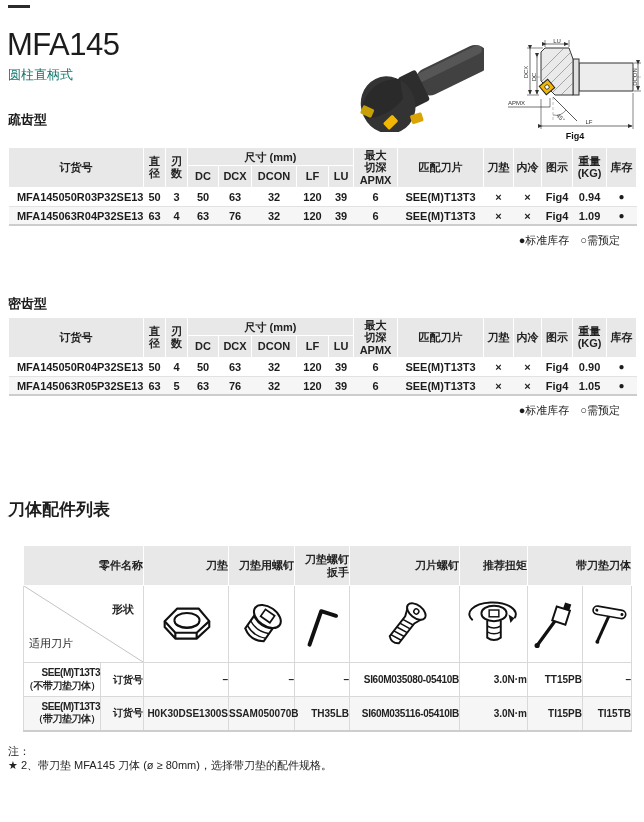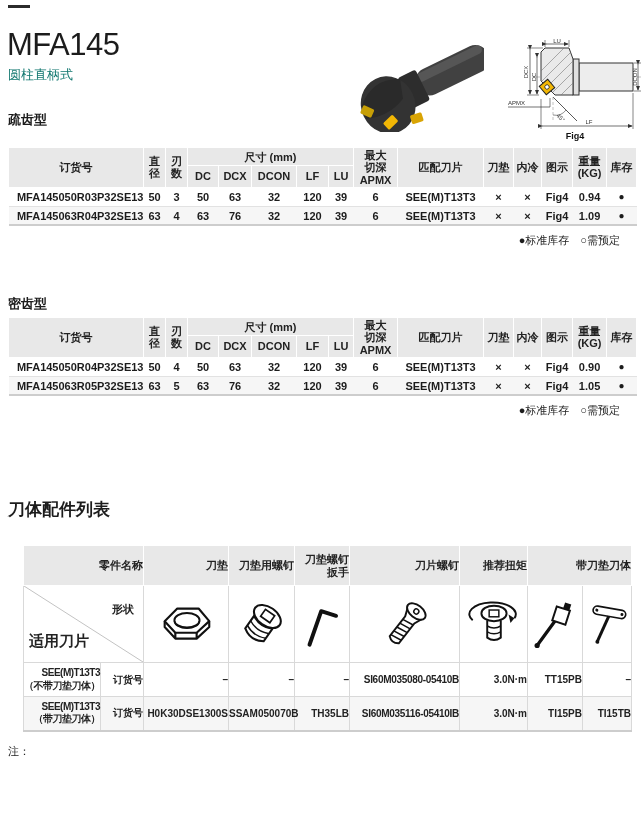--- a/index.html
+++ b/index.html
@@ -65,21 +65,21 @@
   .acc td { border: 1px solid var(--border-gray); }
   .acc tr.shape-row td { height: 77px; background: #fff; }
   .acc tr.data-row td { height: 34px; }
   .acc tr.data-row.alt td { background: var(--row-alt); }
   .acc tr.data-row:last-child td { border-bottom: 2px solid #cdcdcd; }
   .acc td.name { line-height: 1.25; letter-spacing: -0.5px; }
   .acc td.tight { letter-spacing: -0.3px; }
   .corner { position: relative; }
   .corner svg.diag { position: absolute; inset: 0; width: 100%; height: 100%; }
   .corner .shape-lbl { position: absolute; top: 16px; right: 9px; font-weight: 700; font-size: 11px; }
-  .corner .appl-lbl  { position: absolute; bottom: 11px; left: 5px; font-weight: 700; font-size: 15px; margin-top: 9px; }
+  .corner .appl-lbl  { position: absolute; bottom: 11px; left: 5px; font-weight: 400; font-size: 11px; margin-top: 9px; }
   .dash { font-weight: 700; }
 
   .notes { position: absolute; left: 8px; top: 745px; font-size: 11px; line-height: 1.22; color: #222; }
   .notes div { margin-bottom: 1px; }
 
   .icon-cell svg { display: block; margin: 4px auto 0 auto; }
 </style>
 </head>
 <body>
 
@@ -458,13 +458,14 @@
       <td class="tight">SI60M035116-05410IB</td>
       <td>3.0N·m</td>
       <td>TI15PB</td>
       <td>TI15TB</td>
     </tr>
   </tbody>
 </table>
 
 <div class="notes">
   <div>注：</div>
+  <div>★ 2、带刀垫 MFA145 刀体 (ø ≥ 80mm)，选择带刀垫的配件规格。</div>
 </div>
 
 </body></html>

